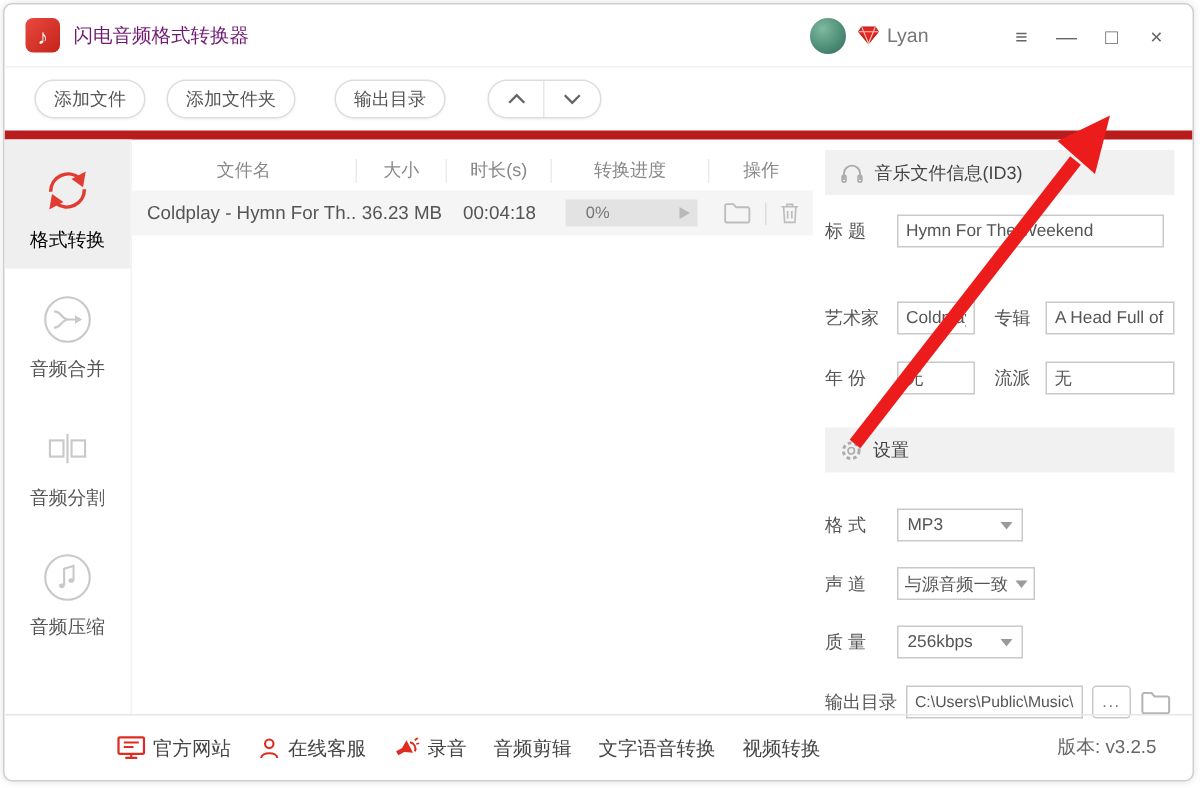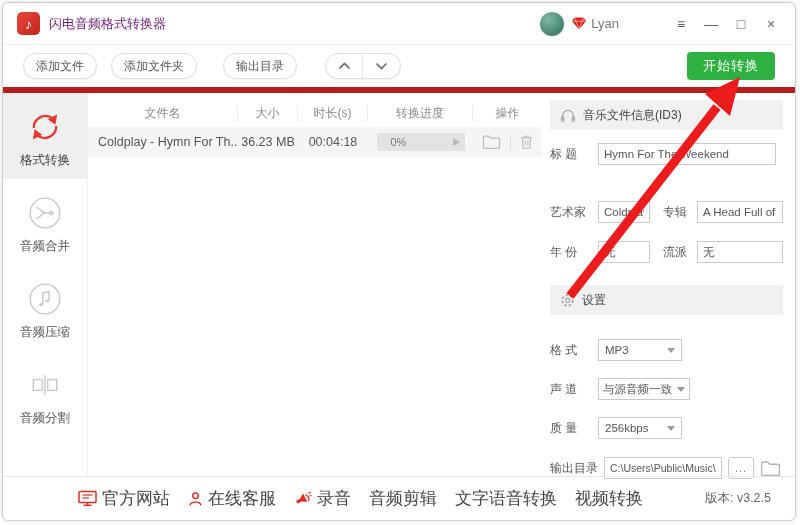--- a/index.html
+++ b/index.html
@@ -34,21 +34,21 @@
                font-size:13px; border:none; border-radius:4px; display:flex; align-items:center;
                justify-content:center; letter-spacing:1px; cursor:pointer; }
 
   
   .content { position:absolute; top:90px; left:0; right:0; bottom:44px; display:flex; }
 
   .sidebar { width:85px; border-right:1px solid #f2f2f2; }
   .side-item { height:86px; display:flex; flex-direction:column; align-items:center; padding-top:16px; cursor:pointer; }
   .side-item .lbl { margin-top:7px; font-size:12.5px; color:#555; }
   .side-item.active { background:#efefef; }
-  .side-item.active .lbl { color:#404040; }
+  .side-item.active .lbl { color:#000000; }
 
   .table-area { flex:1; display:flex; flex-direction:column; padding-top:7px; }
   .section-bar { height:27px; background:#f1f1f1; display:flex; align-items:center; padding-left:12px;
                  font-size:12px; color:#555; }
   .col-head { height:27px; display:flex; align-items:center; font-size:12px; color:#888; }
   .col-head .cell { display:flex; align-items:center; justify-content:center; height:16px; }
   .col-head .cell:not(:last-child){ border-right:1px solid #ececec; }
   .c-name{width:150px; justify-content:center;} .c-size{width:60px;} .c-dur{width:70px;}
   .c-prog{width:105px;text-align:center;} .c-act{flex:1;}
   .file-row { height:30px; display:flex; align-items:center; background:#f5f5f5; font-size:12.5px; color:#555; cursor:default; }
@@ -76,21 +76,21 @@
               padding:0 6px; font-size:11.5px; color:#555; cursor:pointer; }
   .dropdown .tri { margin-left:auto; width:0; height:0; border-top:5px solid #9a9a9a;
                    border-left:4.5px solid transparent; border-right:4.5px solid transparent; }
   .dots-btn { width:26px; height:22px; border:1px solid #c9c9c9; background:#fff; border-radius:3px;
               font-size:11px; color:#777; display:flex; align-items:center; justify-content:center;
               letter-spacing:1px; cursor:pointer; }
 
   
   .footer { position:absolute; left:0; right:0; bottom:0; height:44px; border-top:1px solid #e7e7e7;
             display:flex; align-items:center; padding:0 24px 0 75px; gap:18px; }
-  .f-link { display:flex; align-items:center; gap:5px; font-size:17px; color:#444; cursor:pointer; }
+  .f-link { display:flex; align-items:center; gap:5px; font-size:13px; color:#444; cursor:pointer; }
   .f-version { margin-left:auto; font-size:12.5px; color:#666; }
 
   .arrow-overlay { position:absolute; left:0; top:0; pointer-events:none; z-index:50; }
 </style>
 </head>
 <body>
 
 <div class="window">
 
   <div class="titlebar">
@@ -123,21 +123,20 @@
         <svg width="13" height="8" viewBox="0 0 13 8">
             <polyline points="1.5,6.5 6.5,1.5 11.5,6.5" fill="none" stroke="#666" stroke-width="1.6"></polyline>
           </svg>
       </div>
       <div class="half">
         <svg width="13" height="8" viewBox="0 0 13 8">
             <polyline points="1.5,1.5 6.5,6.5 11.5,1.5" fill="none" stroke="#666" stroke-width="1.6"></polyline>
           </svg>
       </div>
     </div>
-    <button class="start-btn">开始转换</button>
   </div>
 
   <div class="content">
 
     <div class="sidebar">
       <div class="side-item active">
         <svg width="36" height="36" viewBox="0 0 40 40">
           <path d="M7.5 21 A13 13 0 0 1 29 11" fill="none" stroke="#e23c32" stroke-width="2.6"></path>
           <polygon points="33.5,6 31.5,17.5 23,11.5" fill="#e23c32"></polygon>
           <path d="M32.5 19 A13 13 0 0 1 11 29" fill="none" stroke="#e23c32" stroke-width="2.6"></path>
@@ -148,34 +147,34 @@
       <div class="side-item">
         <svg width="36" height="36" viewBox="0 0 40 40">
           <circle cx="20" cy="20" r="16.5" fill="none" stroke="#c9c9c9" stroke-width="1.6"></circle>
           <path d="M10 14 C16 14 15 20 21 20 M10 26 C16 26 15 20 21 20 M21 20 h6" fill="none" stroke="#c9c9c9" stroke-width="1.6"></path>
           <polygon points="31,20 25.5,16.8 25.5,23.2" fill="#c9c9c9"></polygon>
         </svg>
         <span class="lbl">音频合并</span>
       </div>
       <div class="side-item">
         <svg width="36" height="36" viewBox="0 0 40 40">
+          <rect x="7" y="14" width="10" height="12" fill="none" stroke="#c9c9c9" stroke-width="1.6"></rect>
+          <rect x="23" y="14" width="10" height="12" fill="none" stroke="#c9c9c9" stroke-width="1.6"></rect>
+          <line x1="20" y1="9" x2="20" y2="31" stroke="#c9c9c9" stroke-width="1.6"></line>
+        </svg>
+        <span class="lbl">音频分割</span>
+      </div>
+      <div class="side-item">
+        <svg width="36" height="36" viewBox="0 0 40 40">
           <circle cx="20" cy="20" r="16.5" fill="none" stroke="#c9c9c9" stroke-width="1.6"></circle>
           <path d="M17.5 26 V13.5 l7 -2 V22" fill="none" stroke="#c9c9c9" stroke-width="1.6"></path>
           <ellipse cx="15.8" cy="26.2" rx="2.1" ry="1.7" fill="#c9c9c9"></ellipse>
           <ellipse cx="22.8" cy="22.2" rx="2.1" ry="1.7" fill="#c9c9c9"></ellipse>
         </svg>
         <span class="lbl">音频压缩</span>
-      </div>
-      <div class="side-item">
-        <svg width="36" height="36" viewBox="0 0 40 40">
-          <rect x="7" y="14" width="10" height="12" fill="none" stroke="#c9c9c9" stroke-width="1.6"></rect>
-          <rect x="23" y="14" width="10" height="12" fill="none" stroke="#c9c9c9" stroke-width="1.6"></rect>
-          <line x1="20" y1="9" x2="20" y2="31" stroke="#c9c9c9" stroke-width="1.6"></line>
-        </svg>
-        <span class="lbl">音频分割</span>
       </div>
     </div>
 
     <div class="table-area">
       <div class="col-head">
         <div class="cell c-name">文件名</div>
         <div class="cell c-size">大小</div>
         <div class="cell c-dur">时长(s)</div>
         <div class="cell c-prog">转换进度</div>
         <div class="cell c-act">操作</div>

